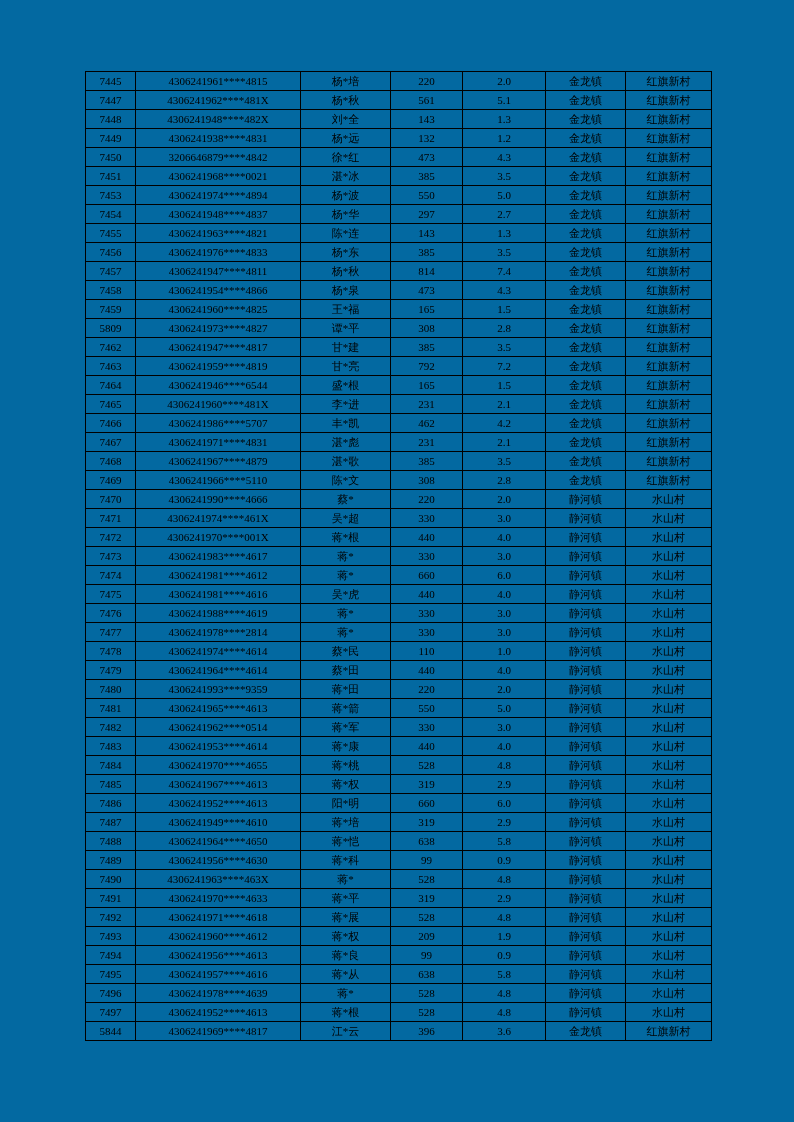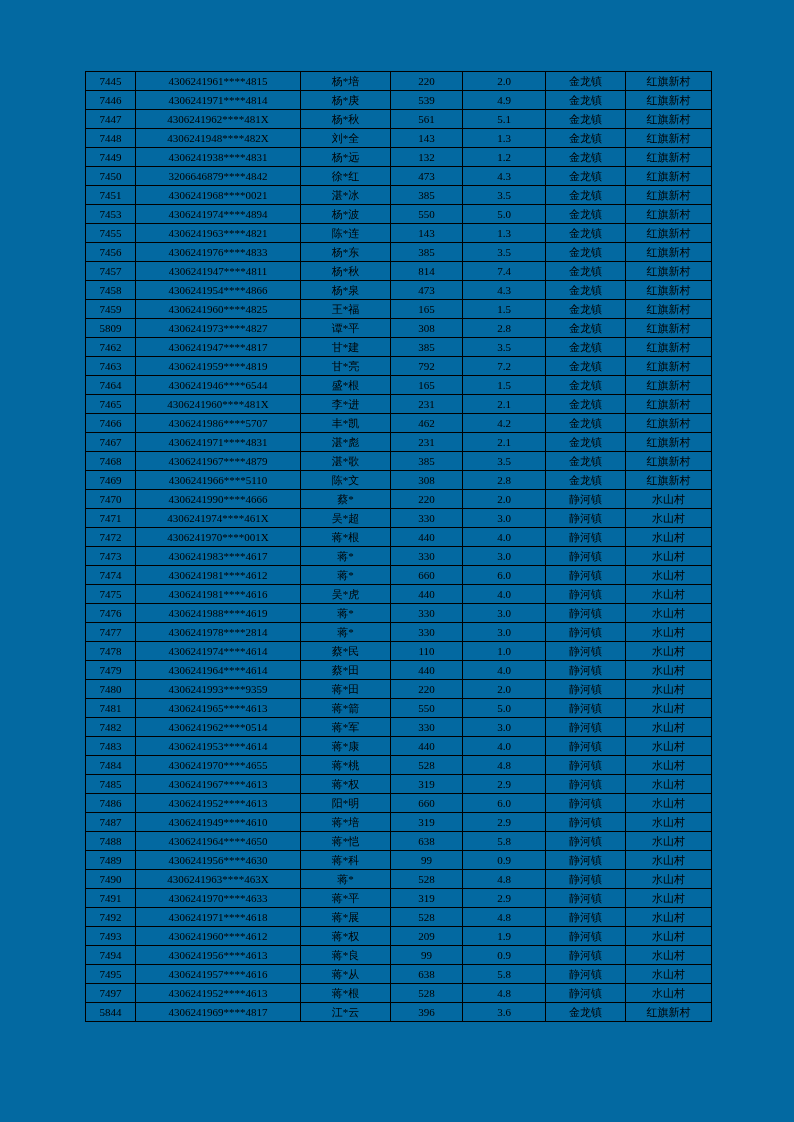--- a/index.html
+++ b/index.html
@@ -67,29 +67,20 @@
         <tr>
           <td>7445</td>
           <td>4306241961****4815</td>
           <td>杨*培</td>
           <td>220</td>
           <td>2.0</td>
           <td>金龙镇</td>
           <td>红旗新村</td>
         </tr>
         <tr>
-          <td>7446</td>
-          <td>4306241971****4814</td>
-          <td>杨*庚</td>
-          <td>539</td>
-          <td>4.9</td>
-          <td>金龙镇</td>
-          <td>红旗新村</td>
-        </tr>
-        <tr>
           <td>7447</td>
           <td>4306241962****481X</td>
           <td>杨*秋</td>
           <td>561</td>
           <td>5.1</td>
           <td>金龙镇</td>
           <td>红旗新村</td>
         </tr>
         <tr>
           <td>7448</td>
@@ -130,20 +121,29 @@
         <tr>
           <td>7453</td>
           <td>4306241974****4894</td>
           <td>杨*波</td>
           <td>550</td>
           <td>5.0</td>
           <td>金龙镇</td>
           <td>红旗新村</td>
         </tr>
         <tr>
+          <td>7454</td>
+          <td>4306241948****4837</td>
+          <td>杨*华</td>
+          <td>297</td>
+          <td>2.7</td>
+          <td>金龙镇</td>
+          <td>红旗新村</td>
+        </tr>
+        <tr>
           <td>7455</td>
           <td>4306241963****4821</td>
           <td>陈*连</td>
           <td>143</td>
           <td>1.3</td>
           <td>金龙镇</td>
           <td>红旗新村</td>
         </tr>
         <tr>
           <td>7456</td>
@@ -490,20 +490,29 @@
         <tr>
           <td>7495</td>
           <td>4306241957****4616</td>
           <td>蒋*从</td>
           <td>638</td>
           <td>5.8</td>
           <td>静河镇</td>
           <td>水山村</td>
         </tr>
         <tr>
+          <td>7496</td>
+          <td>4306241978****4639</td>
+          <td>蒋*</td>
+          <td>528</td>
+          <td>4.8</td>
+          <td>静河镇</td>
+          <td>水山村</td>
+        </tr>
+        <tr>
           <td>7497</td>
           <td>4306241952****4613</td>
           <td>蒋*根</td>
           <td>528</td>
           <td>4.8</td>
           <td>静河镇</td>
           <td>水山村</td>
         </tr>
         <tr>
           <td>5844</td>

